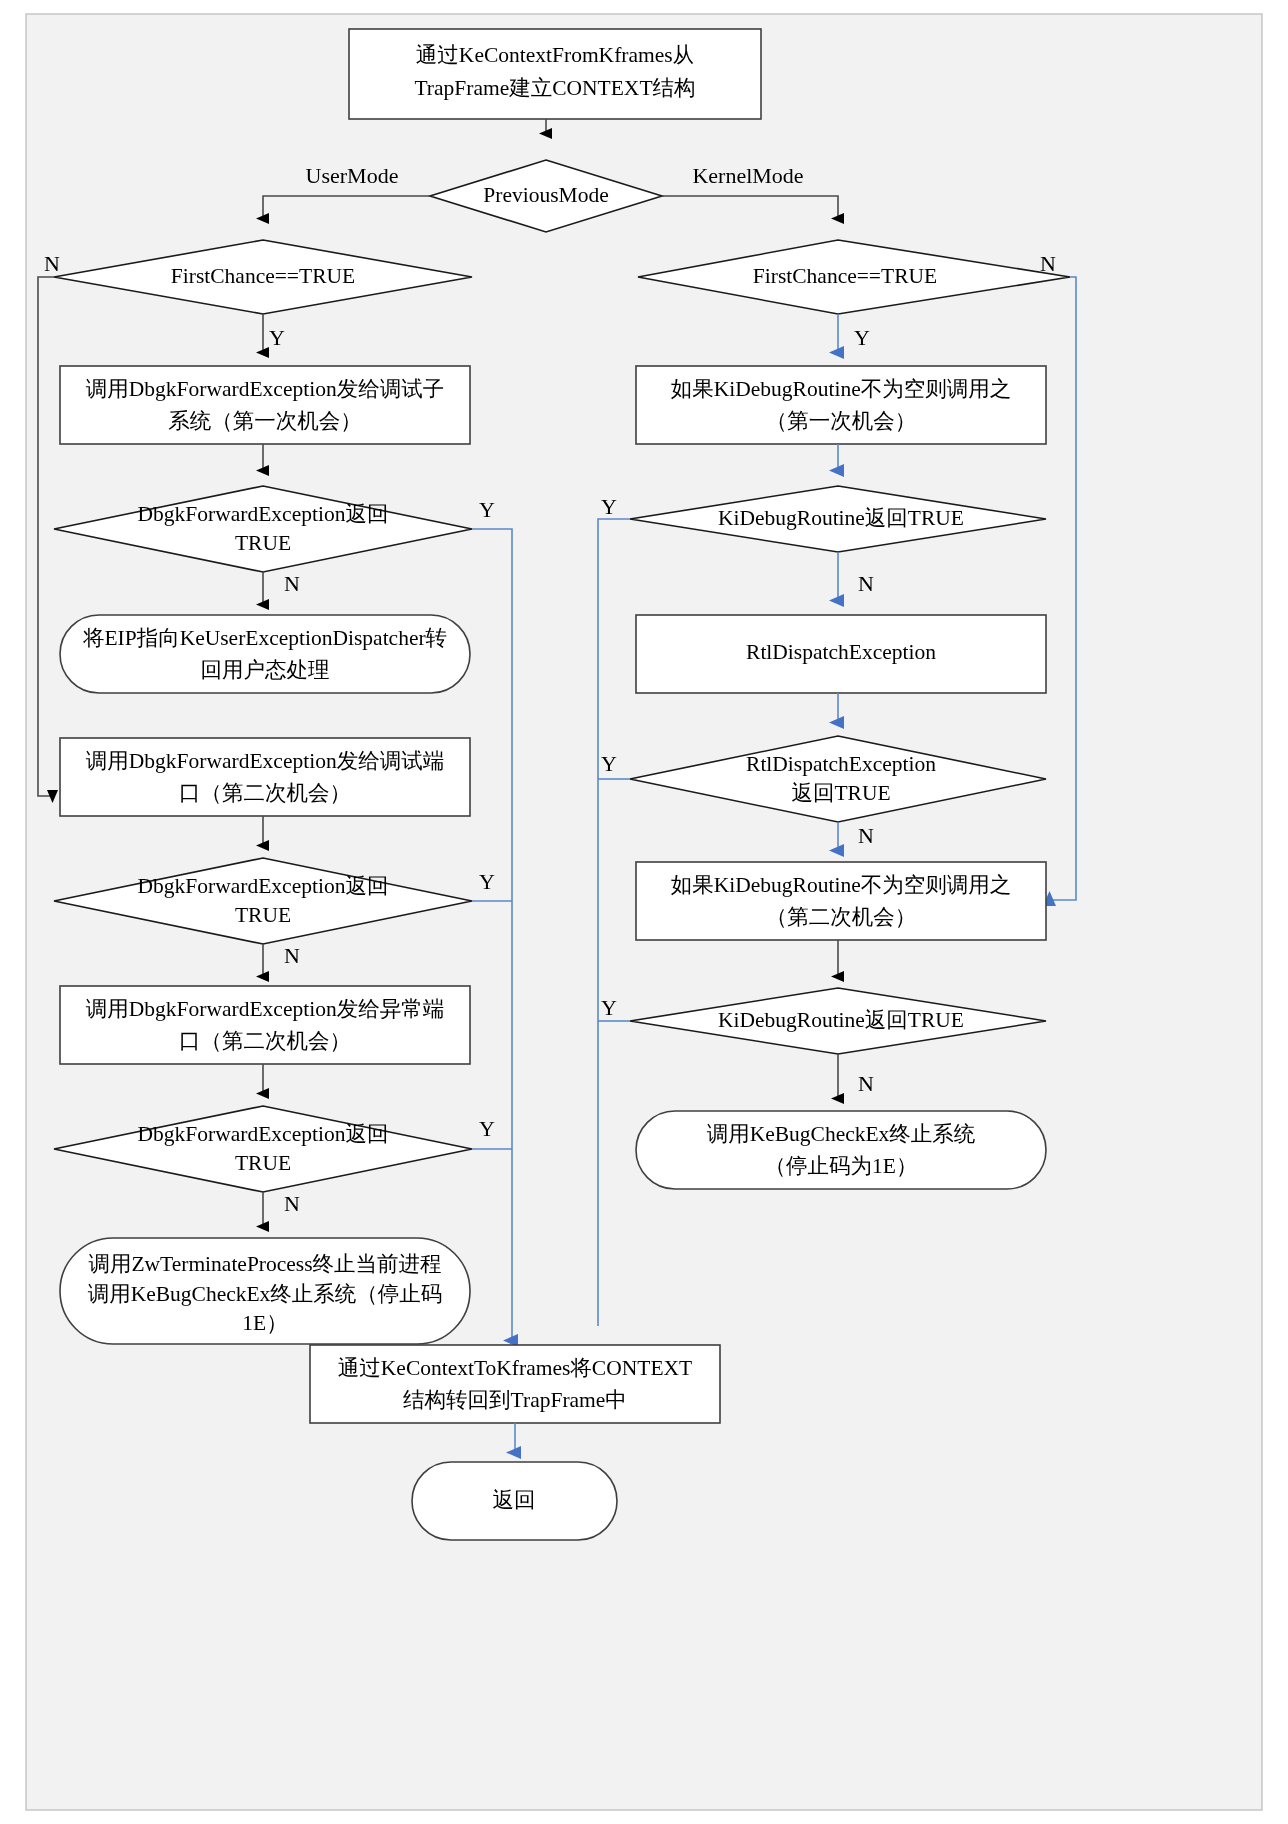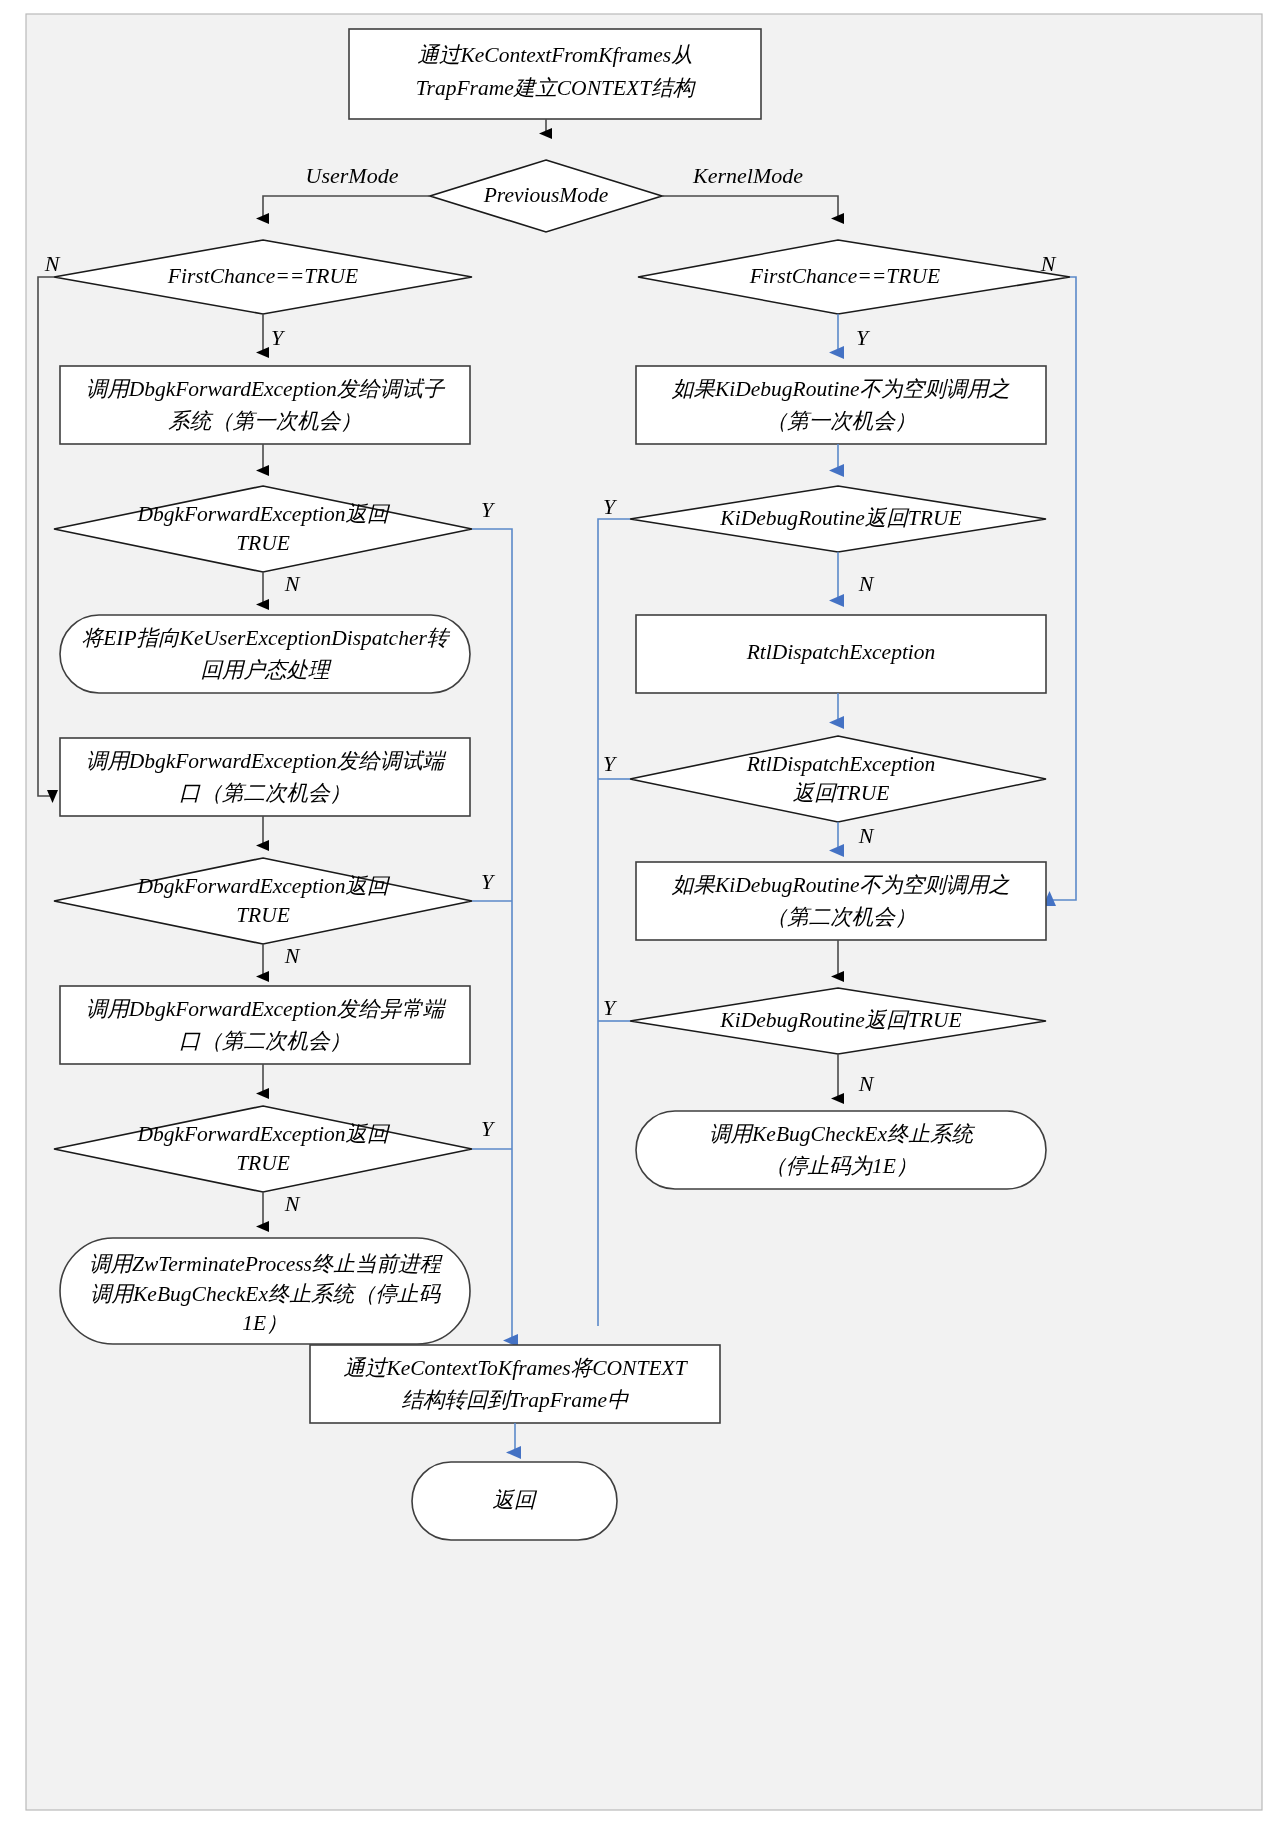--- a/index.html
+++ b/index.html
@@ -1,17 +1,17 @@
 <!DOCTYPE html>
 <html><head>
 <meta charset="utf-8">
 <style>
   html,body{margin:0;padding:0;background:#ffffff;}
   body{font-family:"Liberation Serif","DejaVu Serif",serif;}
-  #page{position:relative;width:1288px;height:1824px;background:#ffffff;overflow:hidden;font-style:italic;}
+  #page{position:relative;width:1288px;height:1824px;background:#ffffff;overflow:hidden;}
   #canvas{position:absolute;left:0;top:0;width:1288px;height:1824px;}
   .board{fill:#f2f2f2;stroke:#b9b9b9;stroke-width:1.2;}
   .shape{fill:#ffffff;stroke:#3f3f3f;stroke-width:1.6;}
   .diamond{fill:#ffffff;stroke:#1a1a1a;stroke-width:1.6;}
   .ln{stroke:#4a4a4a;stroke-width:1.6;fill:none;}
   .lnb{stroke:#5b89c9;stroke-width:1.6;fill:none;}
   .ahead{fill:#000000;}
   .aheadb{fill:#4472c4;}
   text{fill:#000000;font-family:"Liberation Serif","DejaVu Serif",serif;}
   .t{font-size:21.5px;text-anchor:middle;dominant-baseline:middle;}

